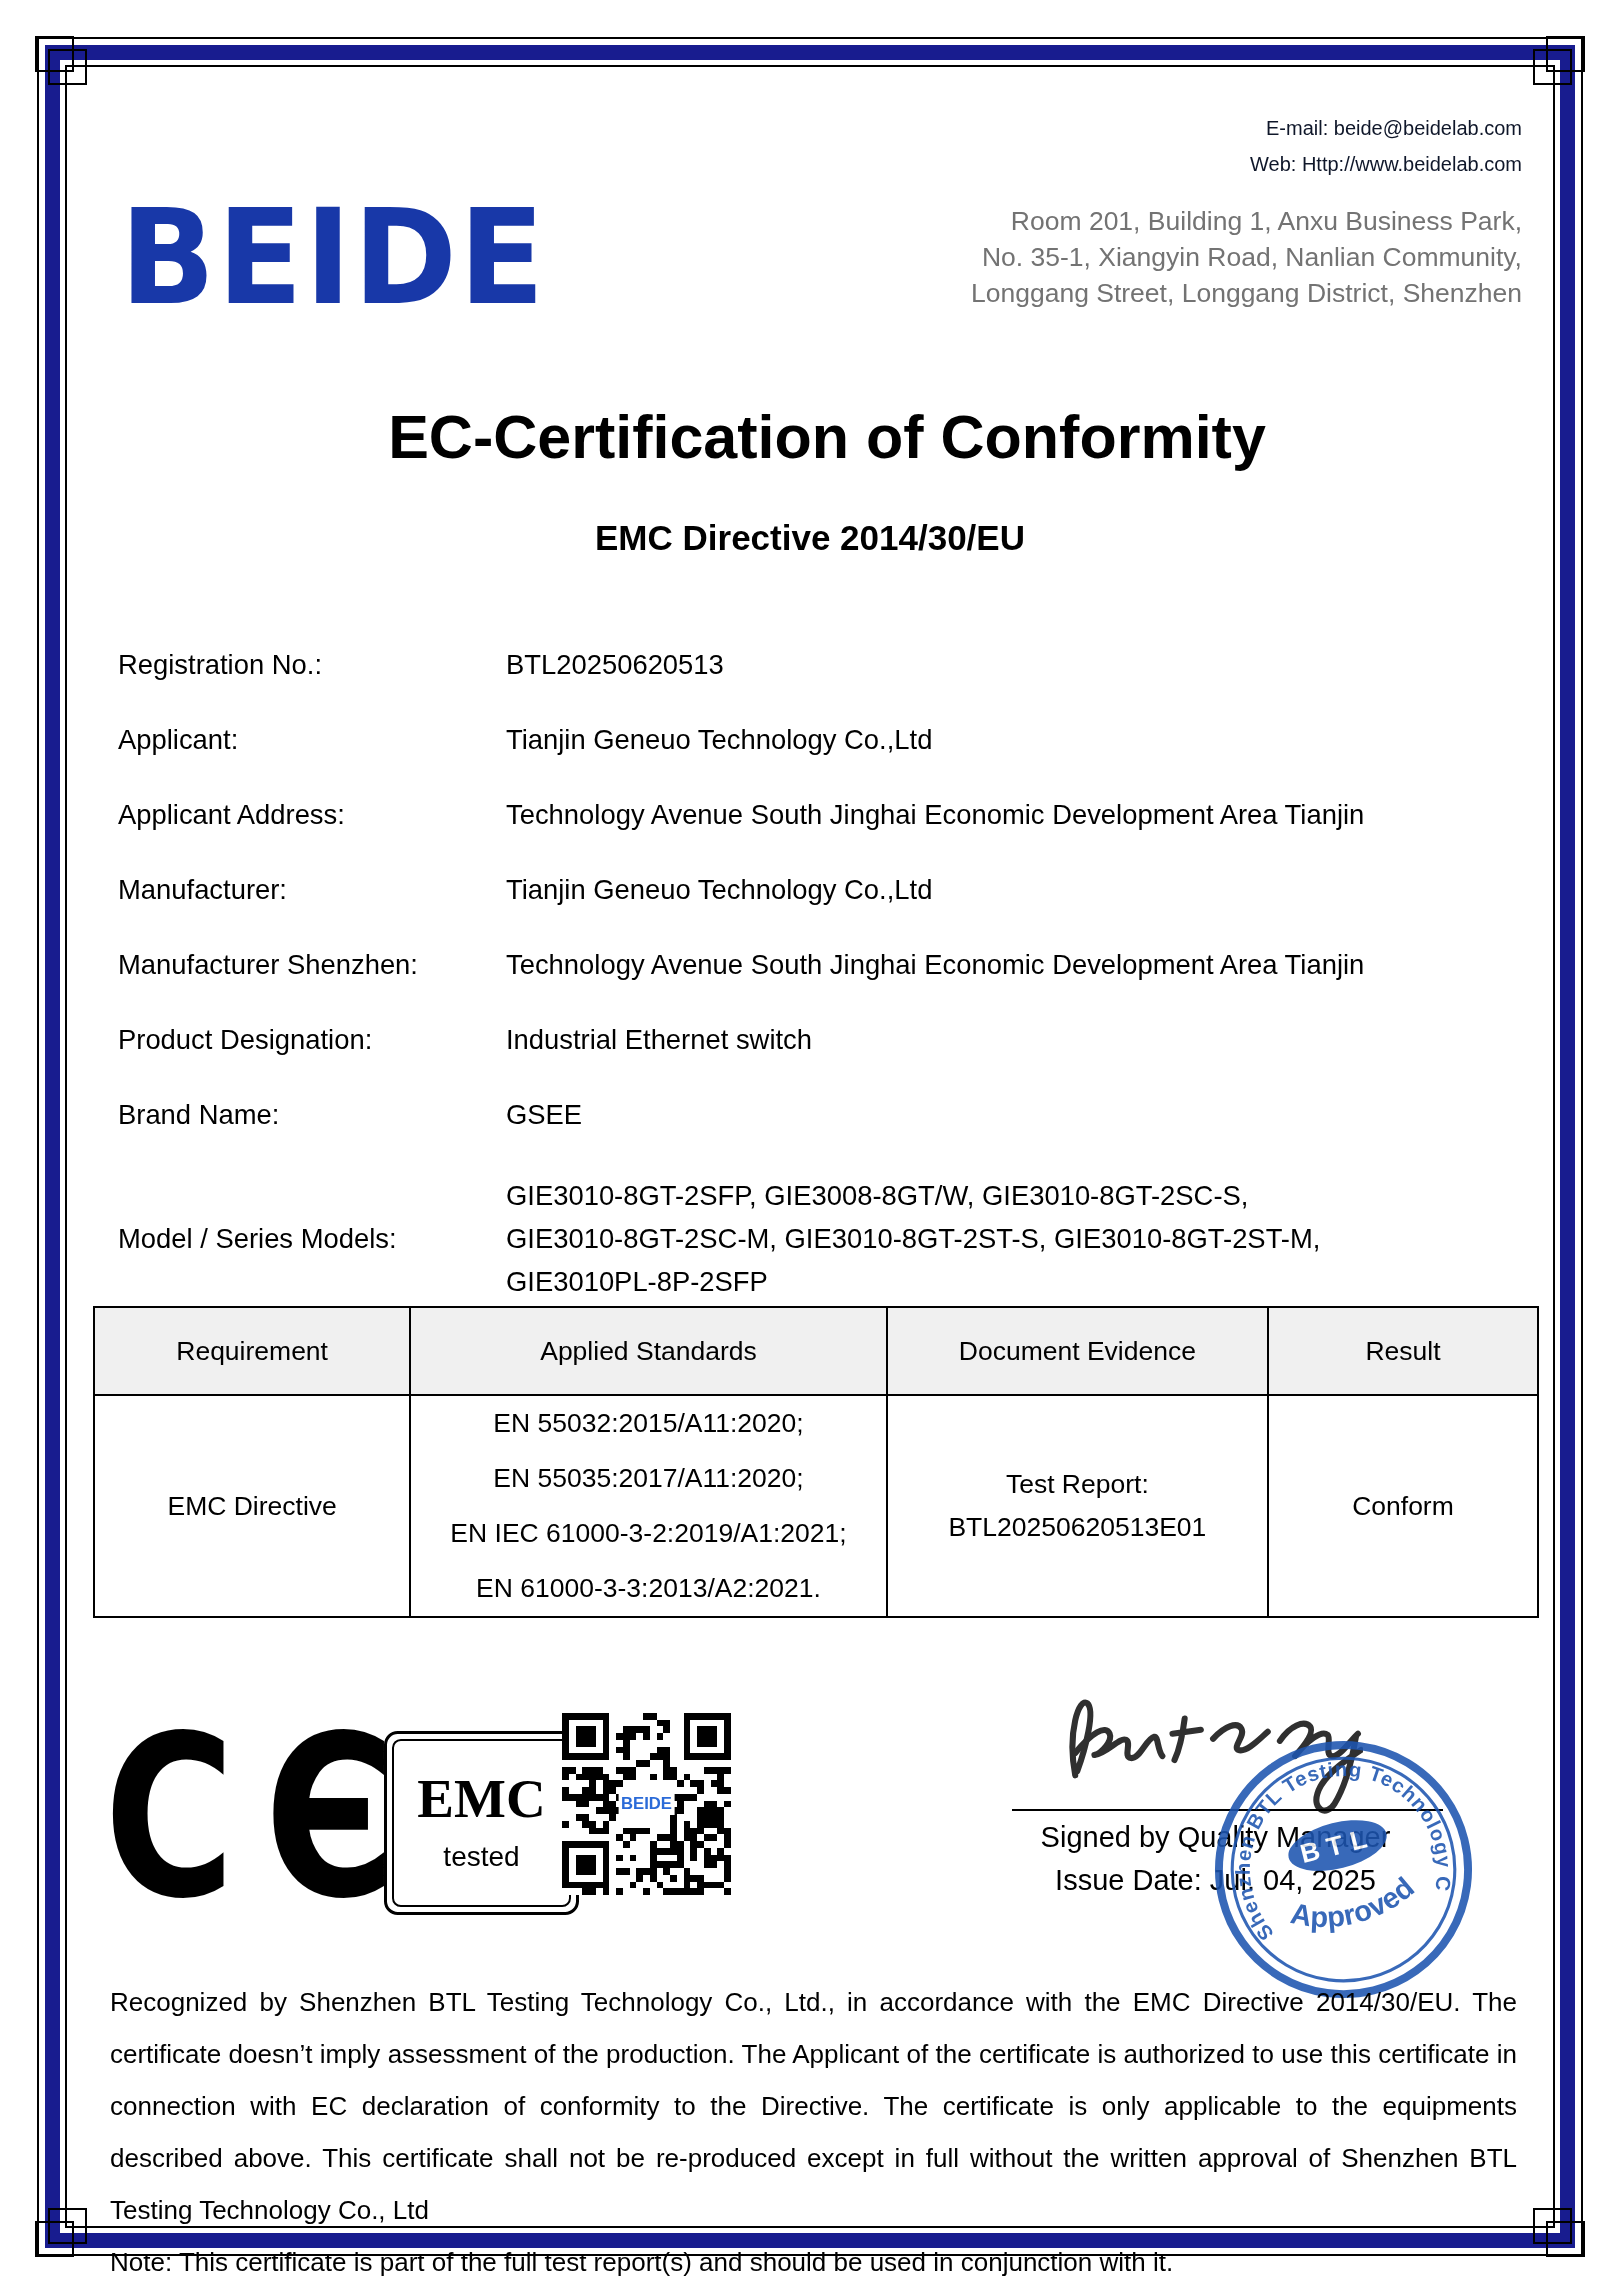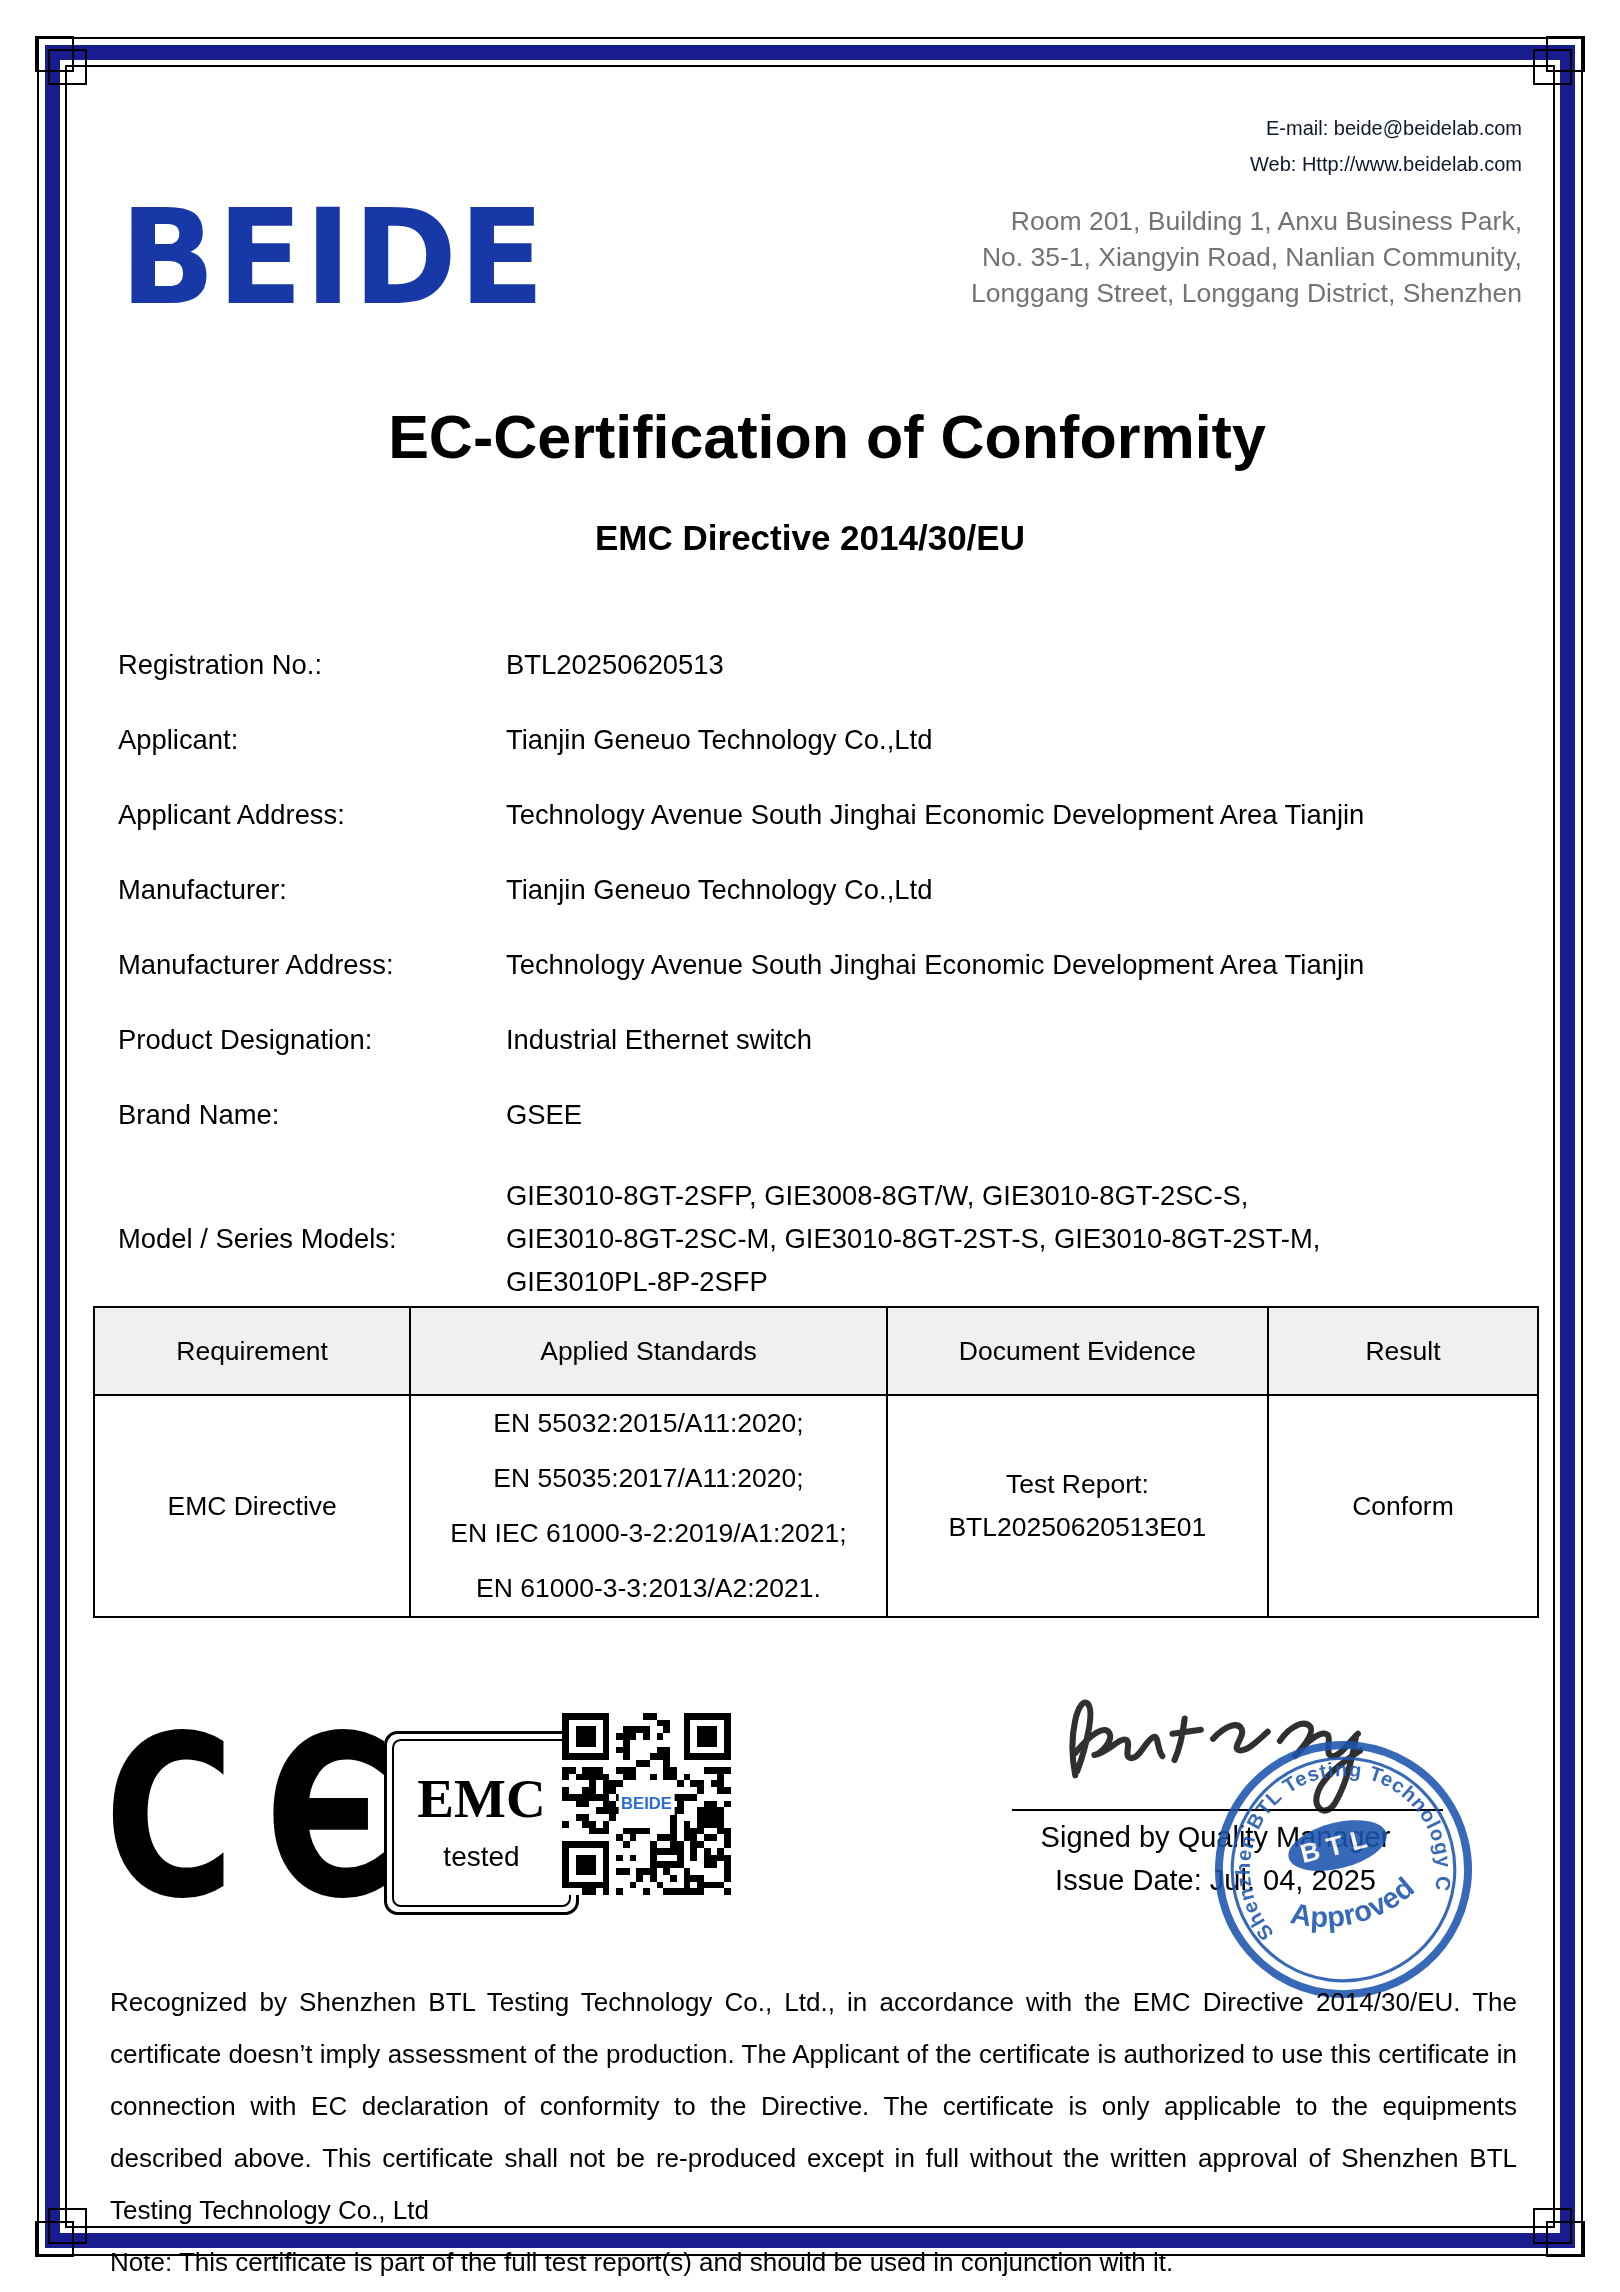--- a/index.html
+++ b/index.html
@@ -105,21 +105,21 @@
     </div>
     <div class="frow">
       <div class="lbl">Applicant Address:</div>
       <div class="val">Technology Avenue South Jinghai Economic Development Area Tianjin</div>
     </div>
     <div class="frow">
       <div class="lbl">Manufacturer:</div>
       <div class="val">Tianjin Geneuo Technology Co.,Ltd</div>
     </div>
     <div class="frow">
-      <div class="lbl">Manufacturer Address:</div>
+      <div class="lbl">Manufacturer Shenzhen:</div>
       <div class="val">Technology Avenue South Jinghai Economic Development Area Tianjin</div>
     </div>
     <div class="frow">
       <div class="lbl">Product Designation:</div>
       <div class="val">Industrial Ethernet switch</div>
     </div>
     <div class="frow">
       <div class="lbl">Brand Name:</div>
       <div class="val">GSEE</div>
     </div>

